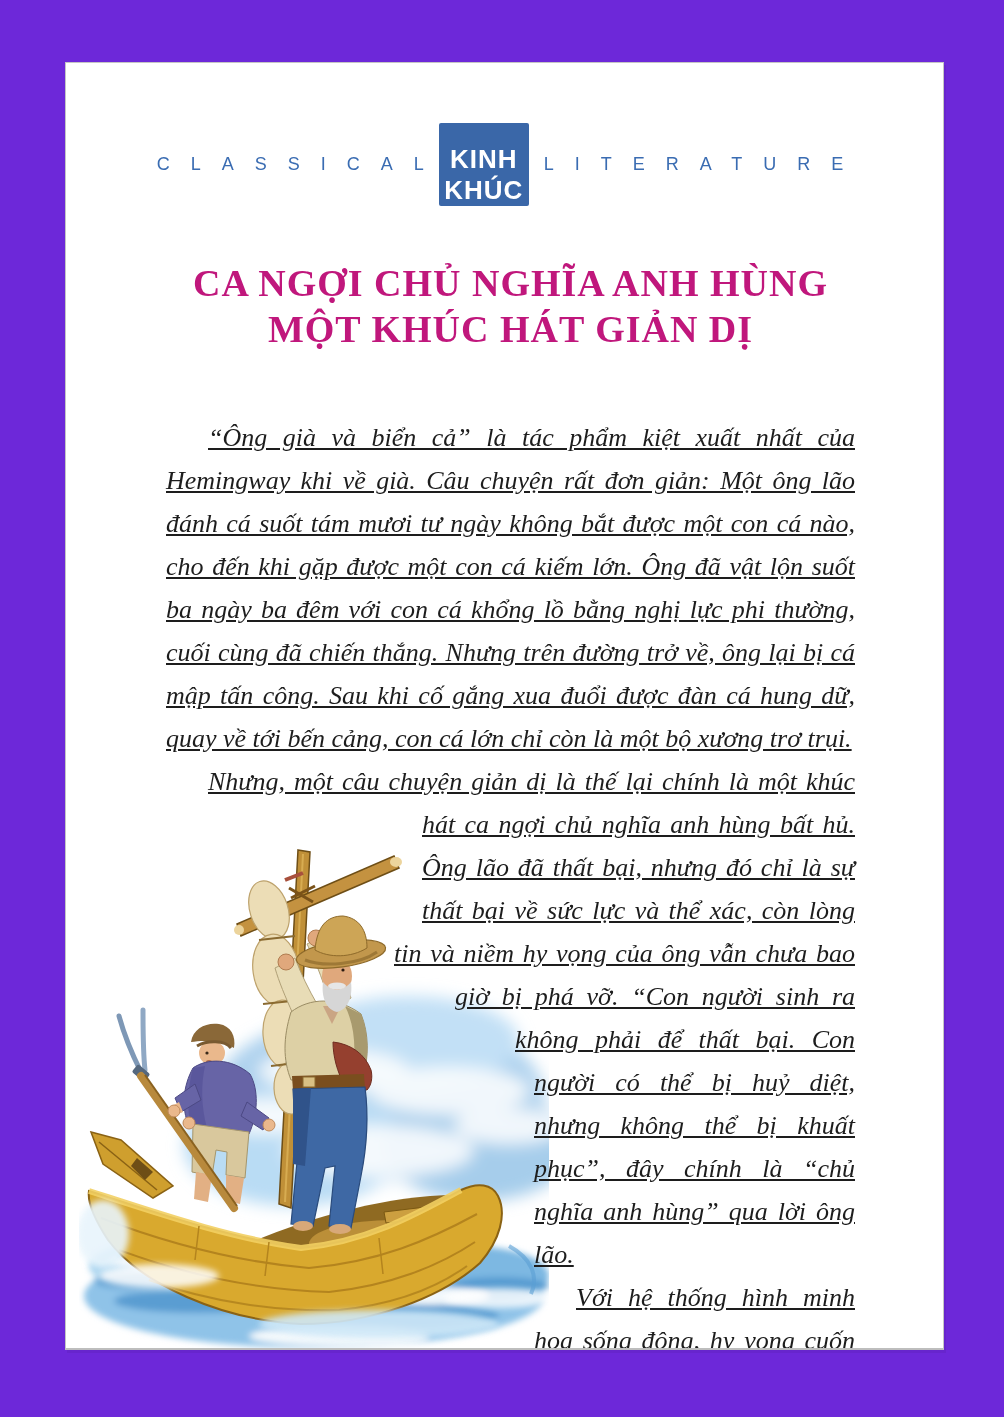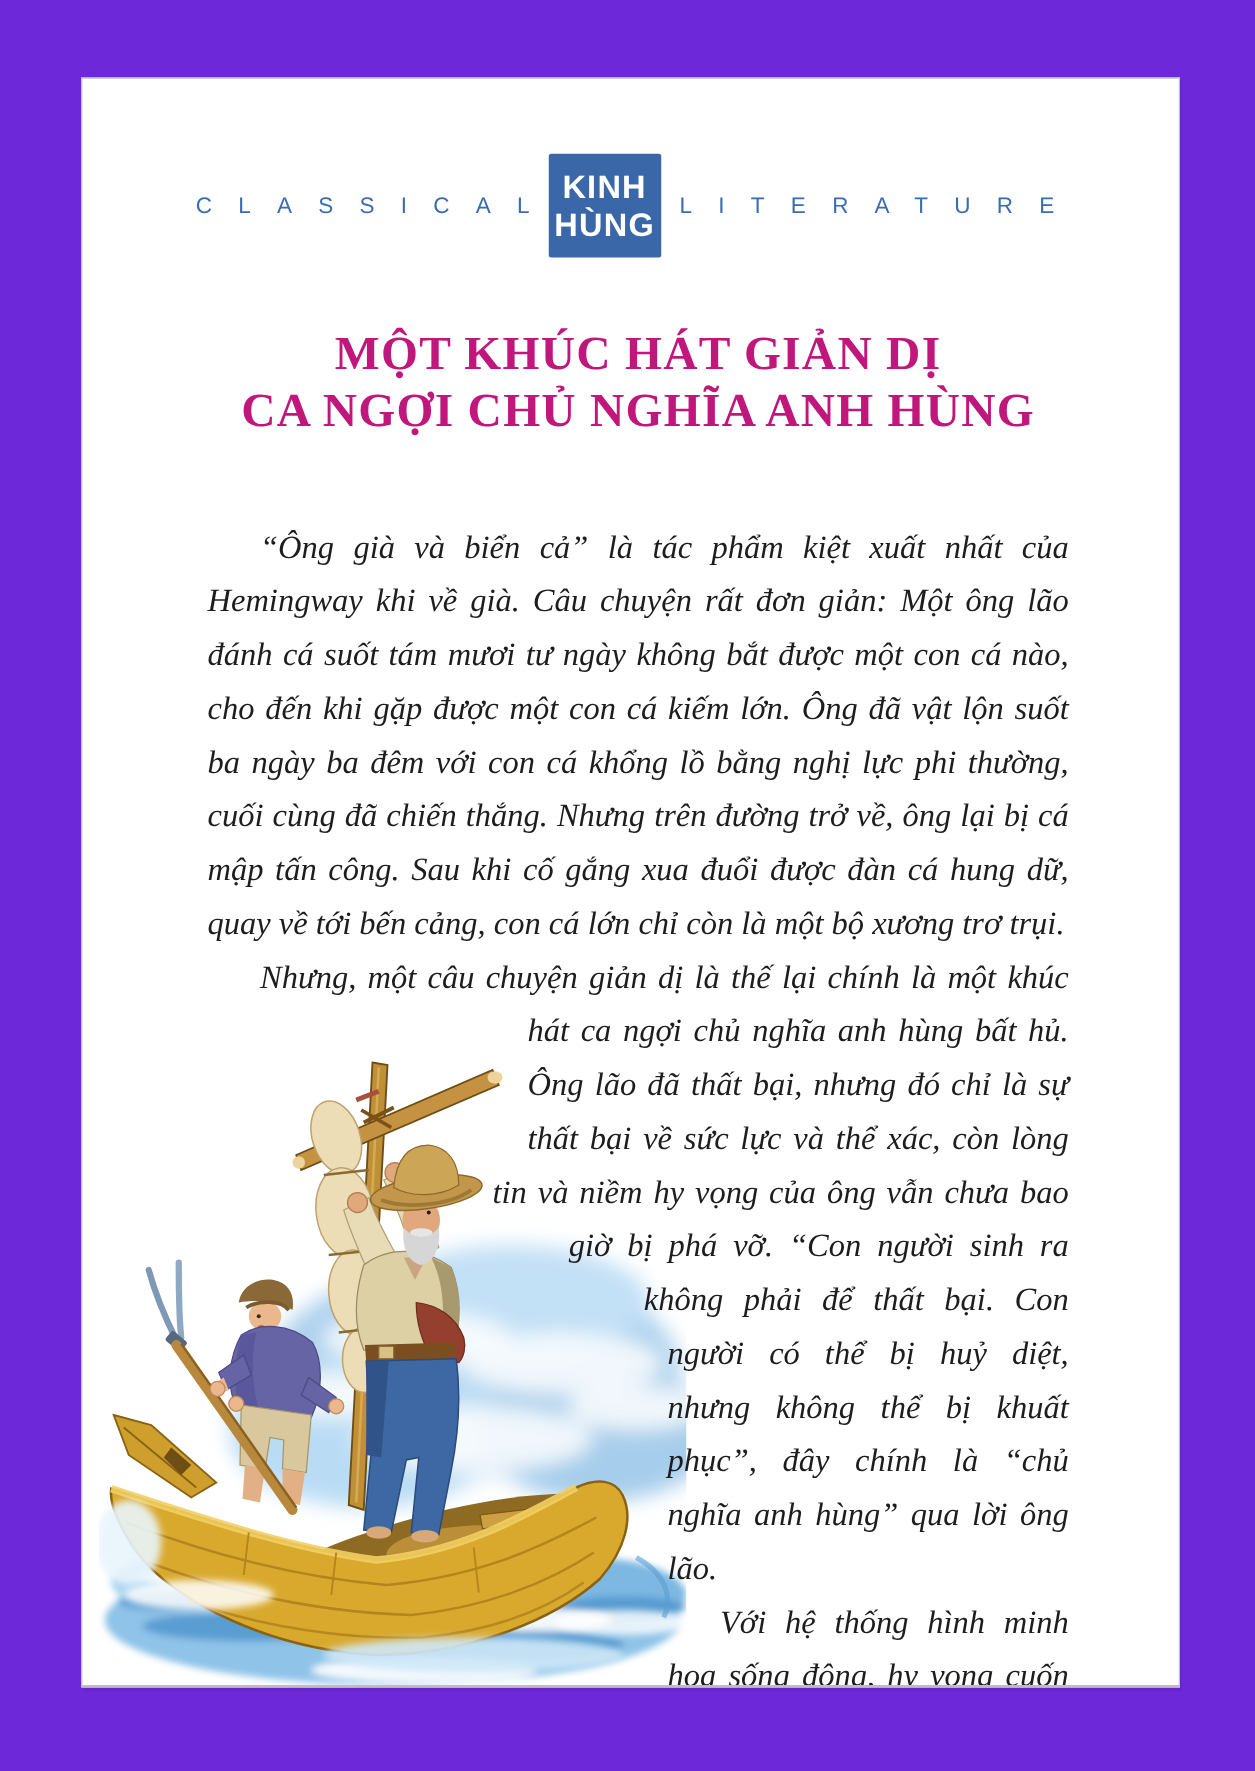--- a/index.html
+++ b/index.html
@@ -23,21 +23,21 @@
   
   .header-row { margin-top:60px; display:flex; align-items:center; justify-content:center; }
   .header-word {
     color:#3a6cb2; font-size:18px; font-weight:400;
     letter-spacing:21px; white-space:nowrap;
   }
   .header-word.left  { flex:1; text-align:right; margin-right:-6px; }
   .header-word.right { flex:1; text-align:center;  margin-left:15px; }
   .badge {
     width:90px; height:83px; background:#3a67a8; border-radius:2px;
-    display:flex; flex-direction:column; align-items:center; justify-content:center;
+    display:flex; flex-direction:column; align-items:center; justify-content:flex-end;
     flex:0 0 auto;
   }
   .badge span {
     color:#ffffff; font-weight:700; font-size:26px; line-height:31px;
     letter-spacing:1px; font-family:"Liberation Sans", sans-serif;
   }
 
   .section-label {
     margin-top:33px; text-align:center;
     color:#2e68b1; font-size:28px; font-weight:700; letter-spacing:2px;
@@ -50,21 +50,21 @@
     font-weight:700; font-size:38px; line-height:46px; letter-spacing:1px;
   }
 
   
   .body-copy {
     margin-top:64px;
     font-family:"Liberation Serif", serif; font-style:italic;
     font-size:26px; line-height:43px; color:#1d1d1d;
     text-align:justify;
   }
-  .para { text-indent:42px; }
+  .para { text-indent:42px;text-decoration:underline; }
 
   
   .illu-float {
     float:left; width:380px; height:578px;
     shape-outside: polygon(0px 76px, 250px 76px, 250px 162px, 222px 162px,
       222px 248px, 283px 248px, 283px 291px, 343px 291px, 343px 334px,
       362px 334px, 362px 578px, 0px 578px);
     shape-margin:6px;
   }
 
@@ -222,29 +222,29 @@
         <path d="M 430 400 C 452 412 460 430 452 448" stroke="#5a9fd4" stroke-width="4" fill="none" opacity="0.6"></path>
       </g>
     </svg>
 
     <div class="content">
 
       <div class="header-row">
         <span class="header-word left">CLASSICAL</span>
         <div class="badge">
           <span>KINH</span>
-          <span>HÙNG</span>
+          <span>KHÚC</span>
         </div>
         <span class="header-word right">LITERATURE</span>
       </div>
 
 
       <div class="title-block">
+        <div class="title-line">CA NGỢI CHỦ NGHĨA ANH HÙNG</div>
         <div class="title-line">MỘT KHÚC HÁT GIẢN DỊ</div>
-        <div class="title-line">CA NGỢI CHỦ NGHĨA ANH HÙNG</div>
       </div>
 
       <div class="body-copy">
         <p class="para">“Ông già và biển cả” là tác phẩm kiệt xuất nhất của Hemingway khi về già. Câu chuyện rất đơn giản: Một ông lão đánh cá suốt tám mươi tư ngày không bắt được một con cá nào, cho đến khi gặp được một con cá kiếm lớn. Ông đã vật lộn suốt ba ngày ba đêm với con cá khổng lồ bằng nghị lực phi thường, cuối cùng đã chiến thắng. Nhưng trên đường trở về, ông lại bị cá mập tấn công. Sau khi cố gắng xua đuổi được đàn cá hung dữ, quay về tới bến cảng, con cá lớn chỉ còn là một bộ xương trơ trụi.</p>
         <div class="illu-float"></div>
         <p class="para">Nhưng, một câu chuyện giản dị là thế lại chính là một khúc hát ca ngợi chủ nghĩa anh hùng bất hủ. Ông lão đã thất bại, nhưng đó chỉ là sự thất bại về sức lực và thể xác, còn lòng tin và niềm hy vọng của ông vẫn chưa bao giờ bị phá vỡ. “Con người sinh ra không phải để thất bại. Con người có thể bị huỷ diệt, nhưng không thể bị khuất phục”, đây chính là “chủ nghĩa anh hùng” qua lời ông lão.</p>
         <p class="para">Với hệ thống hình minh hoạ sống động, hy vọng cuốn sách có thể tái hiện một cách sống động bản anh hùng ca bất hủ của Hemingway.</p>
       </div>
 
     </div>

